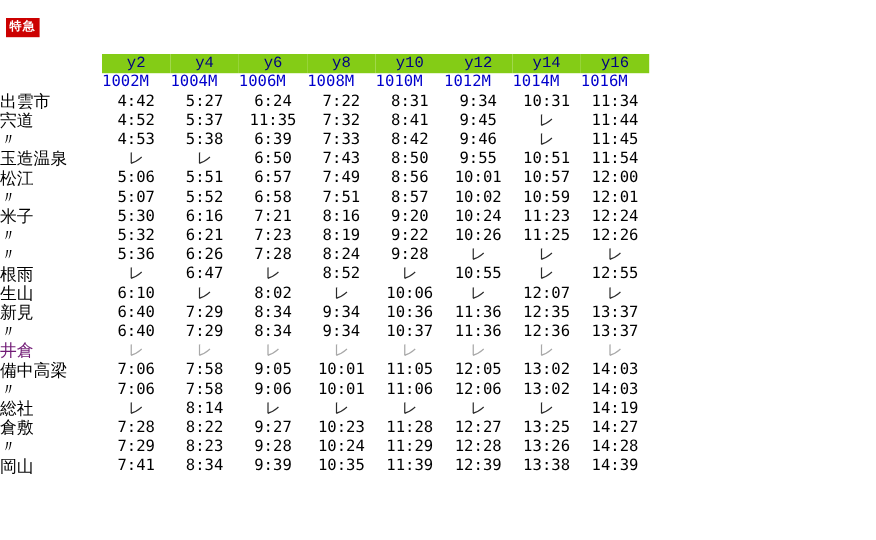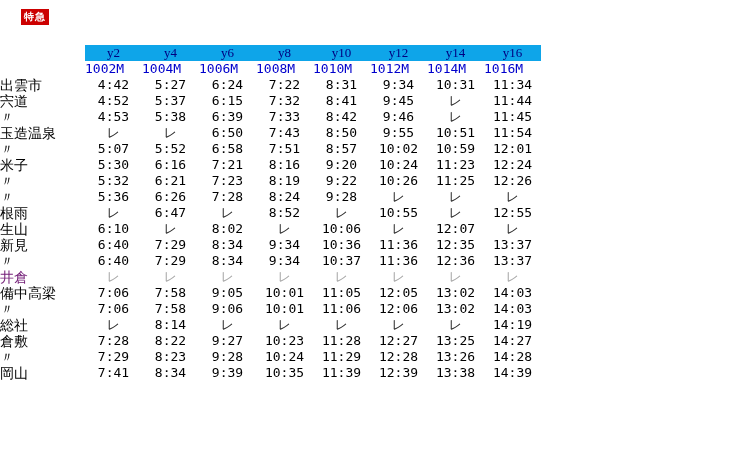--- a/index.html
+++ b/index.html
@@ -6,25 +6,24 @@
     margin: 0;
     padding: 0;
     width: 730px;
     height: 450px;
     background: #ffffff;
     font-family: "DejaVu Sans", sans-serif;
     overflow: hidden;
   }
   .titlebar {
     display: flex;
-    align-items: flex-start;
+    align-items: flex-end;
     gap: 6px;
     padding: 9px 0 0 5px;
     height: 22px;
-    margin-left: 16px;
   }
   .badge {
     background: #cc0000;
     color: #ffffff;
     font-size: 10px;
     font-weight: bold;
     padding: 3px 3px;
     line-height: 1;
     letter-spacing: 1px;
     flex: 0 0 auto;
@@ -43,25 +42,25 @@
   table.timetable th, table.timetable td {
     padding: 0;
     font-weight: normal;
     height: 16px;
     line-height: 16px;
     white-space: nowrap;
   }
   .corner { width: 85px; background: #ffffff; }
   .col-label {
     width: 57px;
-    background: #0ea5e9;
+    background: #84cc16;
     color: #000080;
     font-size: 13px;
     text-align: center;
-    font-family: Liberation Serif, serif;
+    font-family: Liberation Mono, monospace;
   }
   .train-number {
     width: 57px;
     text-align: left;
     font-size: 13px;
     font-family: "DejaVu Sans Mono", monospace;
   }
   .train-number span {
     color: #0000cc;
     cursor: pointer;
@@ -123,21 +122,21 @@
         <td class="time">7:22</td>
         <td class="time">8:31</td>
         <td class="time">9:34</td>
         <td class="time">10:31</td>
         <td class="time">11:34</td>
       </tr>
       <tr>
         <th class="station">宍道</th>
         <td class="time">4:52</td>
         <td class="time">5:37</td>
-        <td class="time">6:15</td>
+        <td class="time">11:35</td>
         <td class="time">7:32</td>
         <td class="time">8:41</td>
         <td class="time">9:45</td>
         <td class="time pass">レ</td>
         <td class="time">11:44</td>
       </tr>
       <tr>
         <th class="station">〃</th>
         <td class="time">4:53</td>
         <td class="time">5:38</td>
@@ -151,20 +150,31 @@
       <tr>
         <th class="station">玉造温泉</th>
         <td class="time pass">レ</td>
         <td class="time pass">レ</td>
         <td class="time">6:50</td>
         <td class="time">7:43</td>
         <td class="time">8:50</td>
         <td class="time">9:55</td>
         <td class="time">10:51</td>
         <td class="time">11:54</td>
+      </tr>
+      <tr>
+        <th class="station">松江</th>
+        <td class="time">5:06</td>
+        <td class="time">5:51</td>
+        <td class="time">6:57</td>
+        <td class="time">7:49</td>
+        <td class="time">8:56</td>
+        <td class="time">10:01</td>
+        <td class="time">10:57</td>
+        <td class="time">12:00</td>
       </tr>
       <tr>
         <th class="station">〃</th>
         <td class="time">5:07</td>
         <td class="time">5:52</td>
         <td class="time">6:58</td>
         <td class="time">7:51</td>
         <td class="time">8:57</td>
         <td class="time">10:02</td>
         <td class="time">10:59</td>

